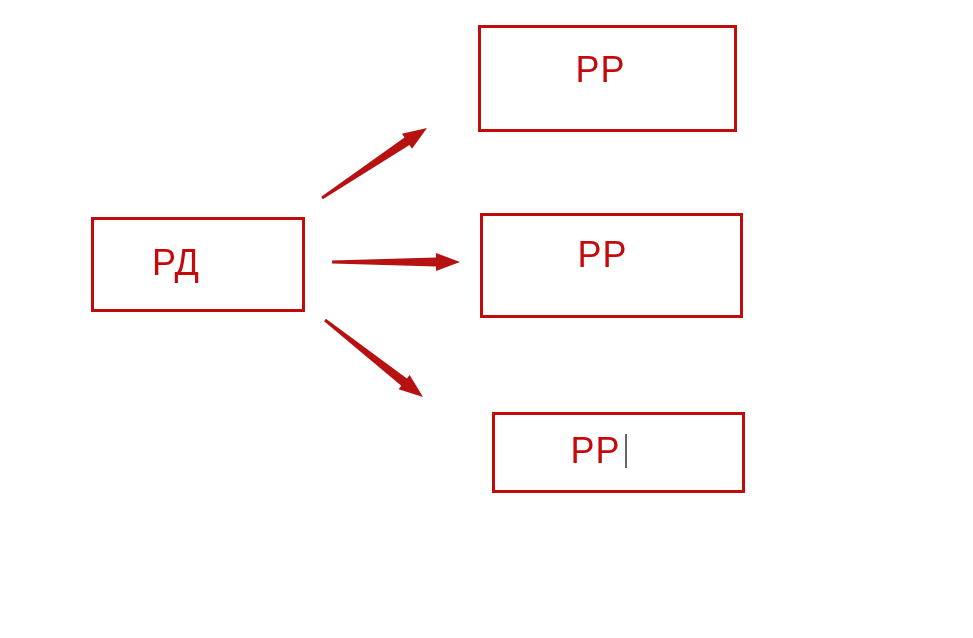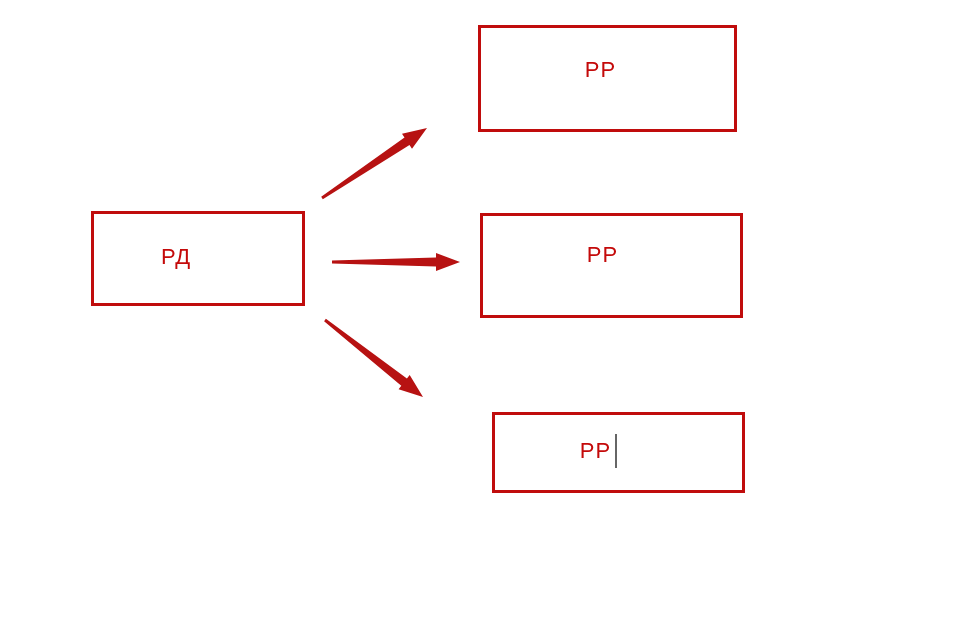--- a/index.html
+++ b/index.html
@@ -24,29 +24,29 @@
   }
   .node {
     position: absolute;
     box-sizing: border-box;
     border: 3px solid var(--accent, #c00c0c);
     background: #ffffff;
     display: flex;
     align-items: center;
     justify-content: center;
     color: var(--text, #c40a0a);
-    font-size: 22px;
+    font-size: 36px;
     letter-spacing: 1px;
     cursor: default;
   }
   .node .label-wrap {
     display: flex;
     align-items: center;
   }
-  #node-source { left: 91px;  top: 211px; width: 214px; height: 95px; }
+  #node-source { left: 91px;  top: 217px; width: 214px; height: 95px; }
   #node-source .label-wrap { transform: translate(-22px, -2px); }
 
   #node-top    { left: 478px; top: 25px;  width: 259px; height: 107px; }
   #node-top .label-wrap { transform: translate(-7px, -9px); }
 
   #node-middle { left: 480px; top: 213px; width: 263px; height: 105px; }
   #node-middle .label-wrap { transform: translate(-9px, -11px); }
 
   #node-bottom { left: 492px; top: 412px; width: 253px; height: 81px; }
   #node-bottom .label-wrap { transform: translate(-20px, -2px); }

